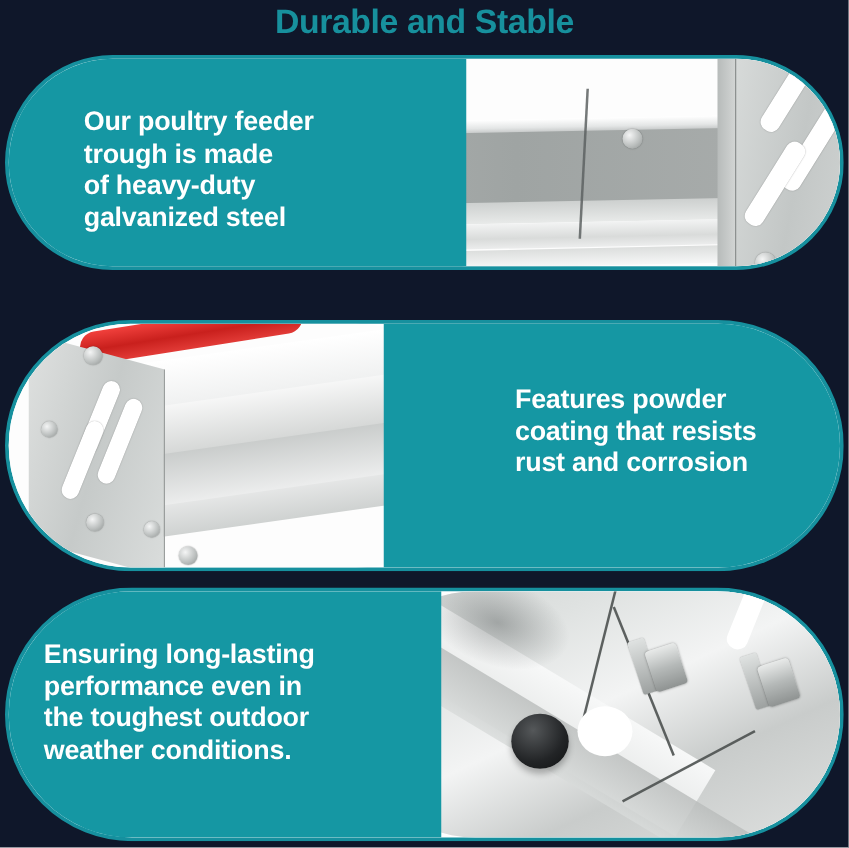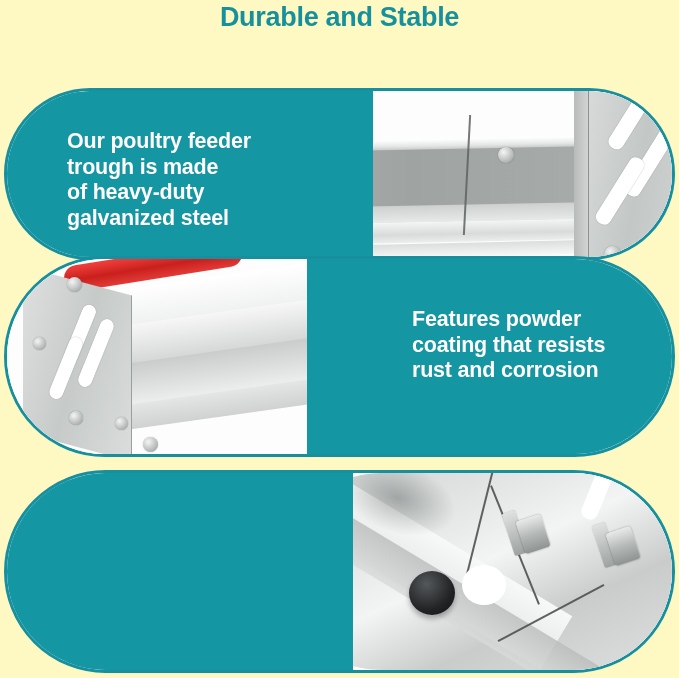--- a/index.html
+++ b/index.html
@@ -1,21 +1,21 @@
 <!DOCTYPE html>
 <html><head>
 <meta charset="utf-8">
 <style>
   html,body{margin:0;padding:0;background:#ffffff;}
   body{
     width:679px;height:678px;overflow:hidden;
     font-family:"Liberation Sans","DejaVu Sans",sans-serif;
     -webkit-font-smoothing:antialiased;
   }
-  #page{position:relative;width:679px;height:678px;background:#fef9c3;}
+  #page{position:relative;width:679px;height:678px;background:#0f172a;}
 
   
   .title{
     position:absolute;left:0;top:1px;width:679px;
     text-align:center;
     font-size:27px;line-height:32px;font-weight:bold;
     letter-spacing:-0.3px;
     color:#17909d;
     font-family:"Liberation Sans","DejaVu Sans",sans-serif;
   }
@@ -47,21 +47,21 @@
     font-weight:bold;
     font-size:21.5px;
     line-height:25.5px;
     letter-spacing:-0.2px;
     white-space:pre-line;
     font-family:"Liberation Sans","DejaVu Sans",sans-serif;
     text-shadow:0 0 1px rgba(0,0,0,0.08);
   }
 
   
-  #p1{left:4px;top:44px;width:671px;height:172px;margin-top:44px;}
+  #p1{left:4px;top:44px;width:671px;height:172px;}
   #p1 .teal{left:-4px;width:370px;border-radius:100px 0 0 100px;}
   #p1 .photo{
     left:283px;right:-4px;
     border-radius:210px 0 0 210px;
   }
   #p1 .bubbletext{left:60px;top:38px;width:250px;}
 
   
   #p2{left:4px;top:256px;width:671px;height:201px;}
   #p2 .teal{right:-4px;left:300px;border-radius:0 100px 100px 0;}
@@ -320,16 +320,20 @@
           <div class="p3-bolt p3-bolt-a"></div>
           <div class="p3-nut p3-nut-b"></div>
           <div class="p3-bolt p3-bolt-b"></div>
           <div class="p3-hole"></div>
           <div class="p3-cap"></div>
         </div>
       </div>
 
       <div class="teal"></div>
 
+      <div class="bubbletext">Ensuring long-lasting
+performance even in
+the toughest outdoor
+weather conditions.</div>
     </div>
   </div>
 
 </div>
 
 </body></html>

